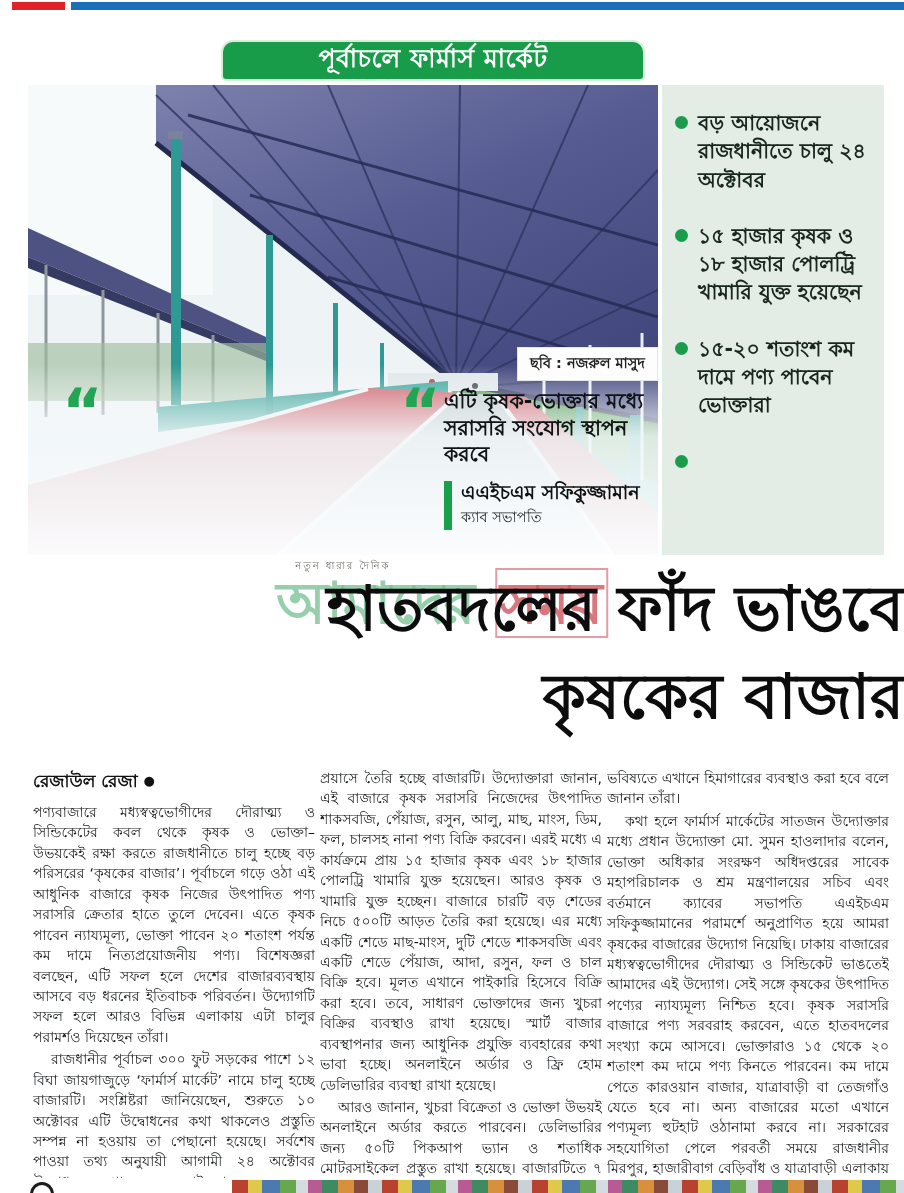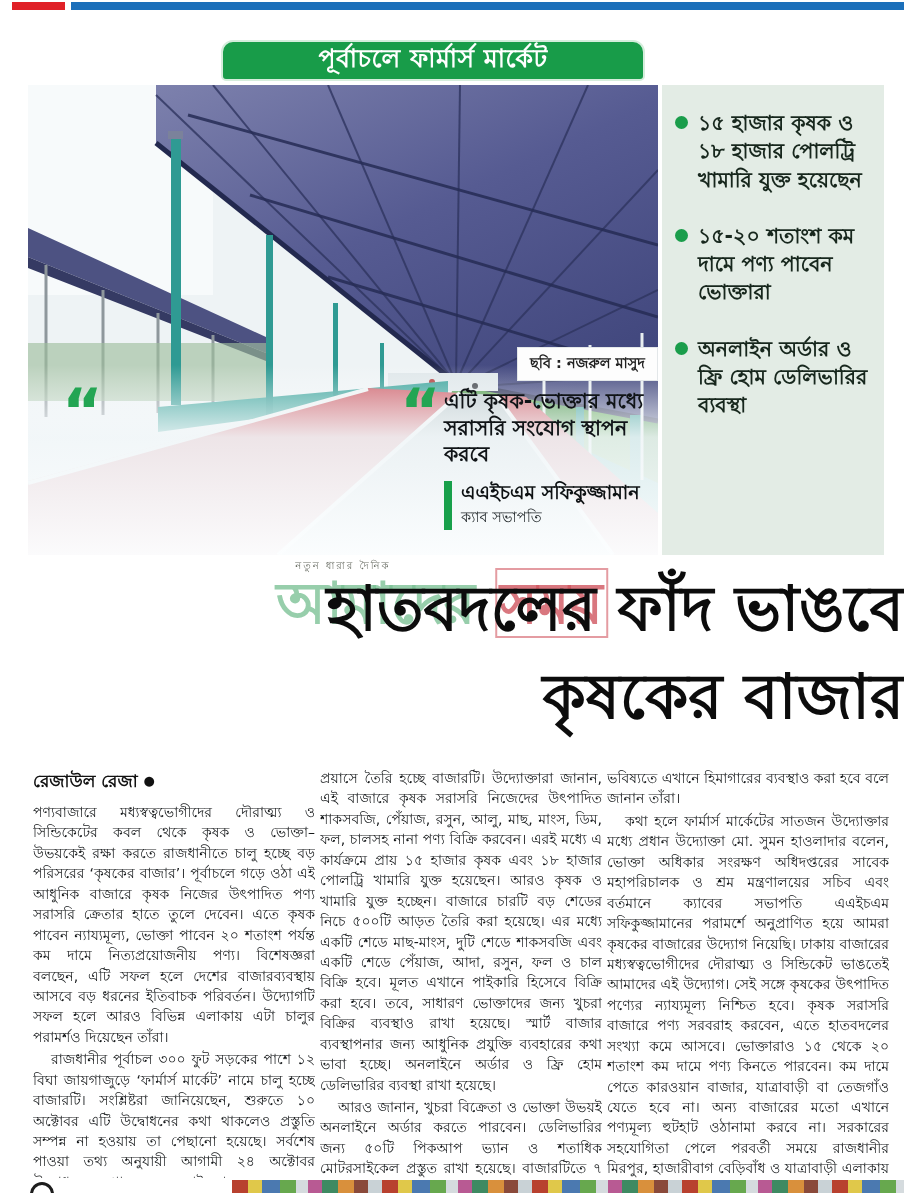--- a/index.html
+++ b/index.html
@@ -235,29 +235,32 @@
           <div class="qname">এএইচএম সফিকুজ্জামান</div>
           <div class="qrole">ক্যাব সভাপতি</div>
         </div>
       </div>
     </div>
   </div>
 
   <div class="sidebar">
     <div class="hl-item">
       <div class="hl-dot"></div>
+      <div class="hl-text">বড় আয়োজনে রাজধানীতে চালু ২৪ অক্টোবর</div>
+    </div>
+    <div class="hl-item">
+      <div class="hl-dot"></div>
       <div class="hl-text">১৫ হাজার কৃষক ও ১৮ হাজার পোলট্রি খামারি যুক্ত হয়েছেন</div>
     </div>
     <div class="hl-item">
       <div class="hl-dot"></div>
       <div class="hl-text">১৫-২০ শতাংশ কম দামে পণ্য পাবেন ভোক্তারা</div>
     </div>
     <div class="hl-item">
       <div class="hl-dot"></div>
-      <div class="hl-text">অনলাইন অর্ডার ও ফ্রি হোম ডেলিভারির ব্যবস্থা</div>
     </div>
   </div>
 
   <div class="watermark">
     <div class="wm-tagline">নতুন ধারার দৈনিক</div>
     <div class="wm-logo">
       <span class="wm-p1">আমাদের</span>
       <span class="wm-p2">সময়</span>
     </div>
   </div>

